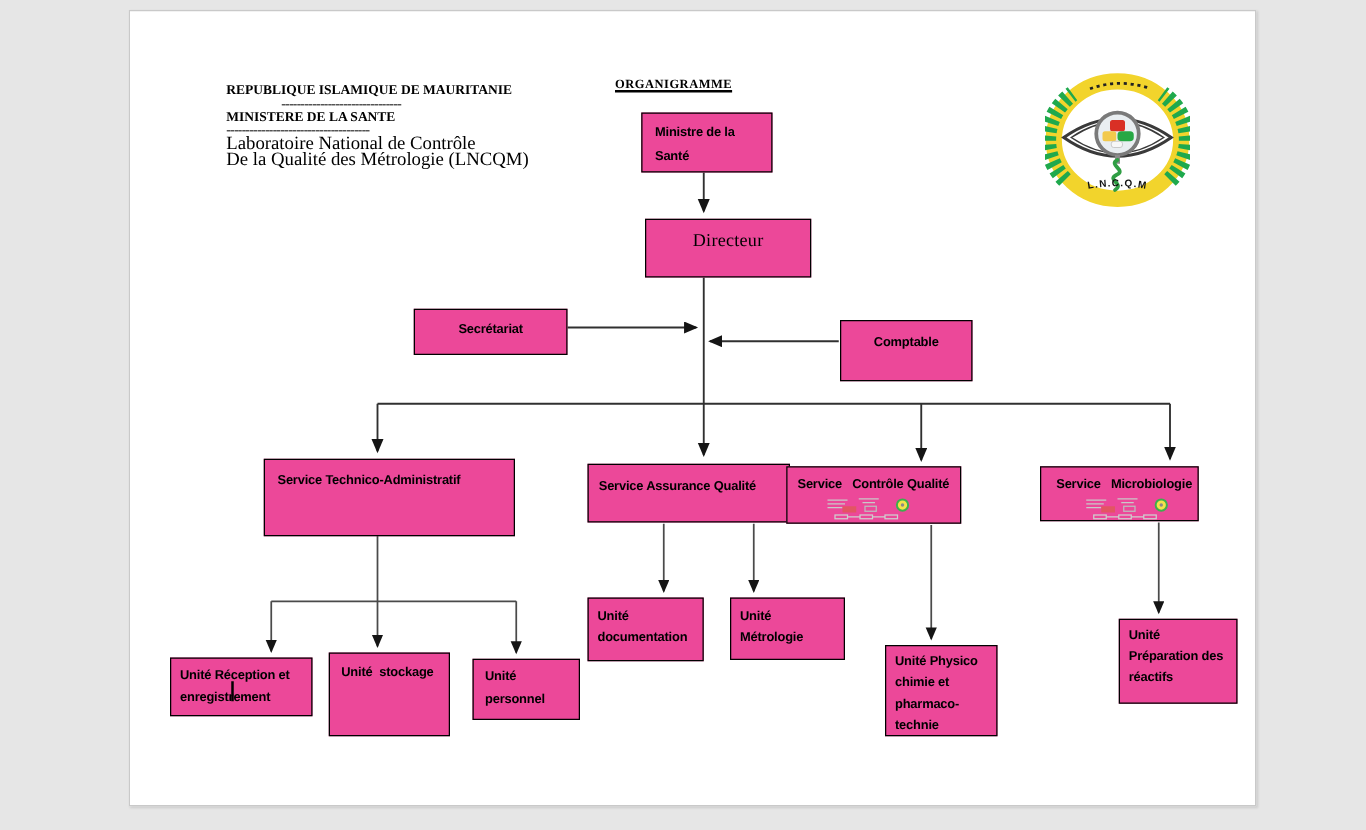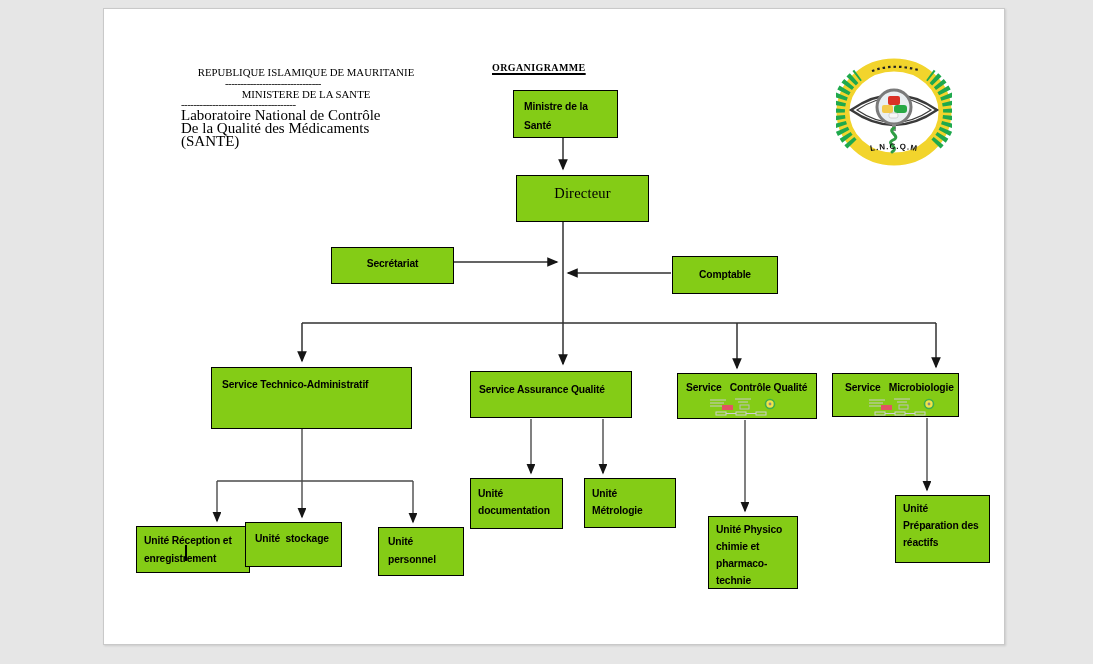--- a/index.html
+++ b/index.html
@@ -15,79 +15,79 @@
     background:#ffffff;border:1px solid #c9c9c9;
     box-shadow:1px 1px 2px rgba(0,0,0,.12);
     box-sizing:border-box;
   }
   
   .letterhead{
     position:absolute;left:181px;top:66px;width:250px;
     font-family:"Liberation Serif",serif;font-size:10.8px;color:#000;
     line-height:12.5px;
   }
-  .lh-bold{font-weight:normal;text-align:center;}
+  .lh-bold{font-weight:bold;}
   .lh-motto{font-weight:bold;padding-left:18px;}
   .lh-div1{padding-left:44px;line-height:9px;letter-spacing:-.5px;}
   .lh-div2{line-height:9px;letter-spacing:-.5px;}
   .lh-lab{font-size:15px;line-height:13px;}
   
   .doc-title{
     position:absolute;left:492px;top:62px;
     font-family:"Liberation Serif",serif;font-size:10px;font-weight:bold;
     letter-spacing:.4px;color:#000;
     text-decoration:underline;text-decoration-thickness:1.5px;text-underline-offset:2px;
   }
   
   .node{
     position:absolute;box-sizing:border-box;
-    border:1.6px solid #000;background:#84cc16;
+    border:1.6px solid #000;background:#ec4899;
   }
   .node-label{
     white-space:pre-wrap;
     font-family:"Liberation Sans",sans-serif;
     font-weight:bold;font-size:10.3px;letter-spacing:-.15px;
     color:#000;line-height:17px;
   }
   .n-ministre   {left:513px;top:90px;width:105px;height:48px;padding:6px 0 0 10px;}
   .n-ministre .node-label{line-height:19px;}
   .n-directeur  {left:497px;top:175px;width:133px;height:47px;padding-top:9px;text-align:center;margin-left:19px;}
   .n-directeur .node-label{font-family:"Liberation Serif",serif;font-weight:normal;font-size:14.5px;letter-spacing:.2px;}
   .n-secretariat{left:331px;top:247px;width:123px;height:37px;padding-top:7px;text-align:center;}
-  .n-comptable  {left:672px;top:256px;width:106px;height:38px;padding-top:9px;text-align:center;}
+  .n-comptable  {left:672px;top:256px;width:106px;height:49px;padding-top:9px;text-align:center;}
   .n-technico   {left:211px;top:367px;width:201px;height:62px;padding:8px 0 0 10px;}
   .n-assurance  {left:470px;top:371px;width:162px;height:47px;padding:9px 0 0 8px;}
-  .n-controle   {left:629px;top:373px;width:140px;height:46px;padding:5px 0 0 8px;margin-left:48px;}
+  .n-controle   {left:629px;top:373px;width:140px;height:46px;padding:5px 0 0 8px;}
   .n-micro      {left:832px;top:373px;width:127px;height:44px;padding:5px 0 0 12px;}
   .n-doc        {left:470px;top:478px;width:93px;height:51px;padding:6px 0 0 7px;}
   .n-metro      {left:584px;top:478px;width:92px;height:50px;padding:6px 0 0 7px;}
   .n-reception  {left:136px;top:526px;width:114px;height:47px;padding:5px 0 0 7px;}
   .n-reception .node-label{line-height:18px;}
-  .n-stockage   {left:245px;top:522px;width:97px;height:45px;padding:7px 12px 0 9px;}
+  .n-stockage   {left:263px;top:522px;width:97px;height:67px;padding:7px 12px 0 9px;}
   .n-personnel  {left:378px;top:527px;width:86px;height:49px;padding:5px 0 0 9px;}
   .n-personnel .node-label{line-height:18px;}
   .n-physico    {left:708px;top:516px;width:90px;height:73px;padding:4px 0 0 7px;}
   .n-preparation{left:895px;top:495px;width:95px;height:68px;padding:4px 0 0 7px;}
   .thumb{display:block;margin:1px 0 0 22px;}
   
   .caret{position:absolute;left:185px;top:545px;width:1.5px;height:16px;background:#000;}
   svg.overlay{position:absolute;left:0;top:0;pointer-events:none;}
 </style>
 </head>
 <body>
 
 <div class="page"></div>
 
 <div class="letterhead">
   <div class="lh-bold">REPUBLIQUE ISLAMIQUE DE MAURITANIE</div>
   <div class="lh-div1">-------------------------------</div>
   <div class="lh-bold">MINISTERE DE LA SANTE</div>
   <div class="lh-div2">-------------------------------------</div>
   <div class="lh-lab">Laboratoire National de Contrôle</div>
-  <div class="lh-lab">De la Qualité des Médicaments (SANTE)</div>
+  <div class="lh-lab">De la Qualité des Métrologie (LNCQM)</div>
 </div>
 
 <div class="doc-title">ORGANIGRAMME</div>
 
 <svg class="overlay" style="left:836px;top:58px" width="116" height="110" viewBox="0 0 116 110">
   <ellipse cx="58" cy="54" rx="51" ry="47" fill="none" stroke="#F2D42C" stroke-width="13"></ellipse>
   <path d="M16,86 A51,47 0 0 1 22,17" fill="none" stroke="#1FA94D" stroke-width="13" stroke-dasharray="4 3"></path>
   <path d="M100,86 A51,47 0 0 0 94,17" fill="none" stroke="#1FA94D" stroke-width="13" stroke-dasharray="4 3"></path>
   <ellipse cx="58" cy="52" rx="43" ry="37" fill="#ffffff"></ellipse>
   <path d="M36,13 Q58,5 82,12" fill="none" stroke="#222222" stroke-width="2.2" stroke-dasharray="2.5 3"></path>

